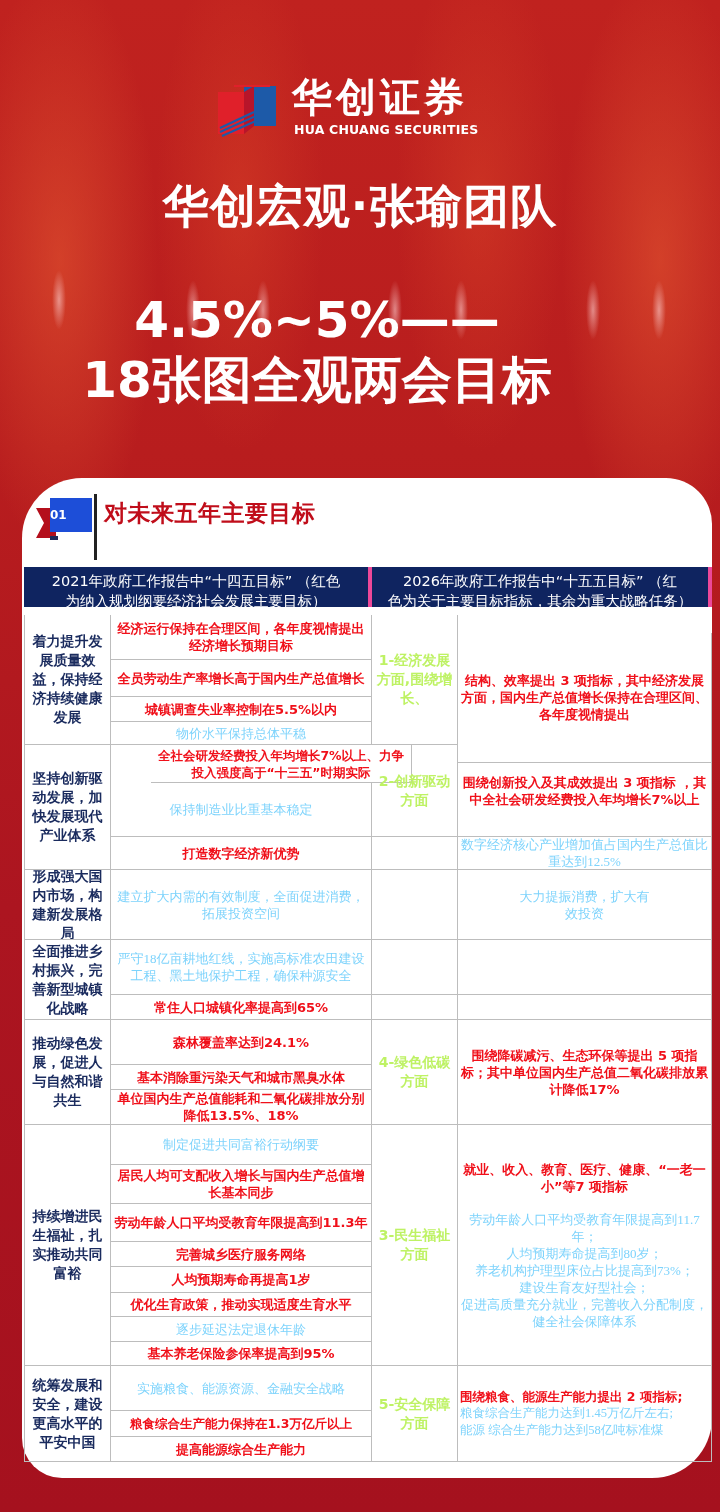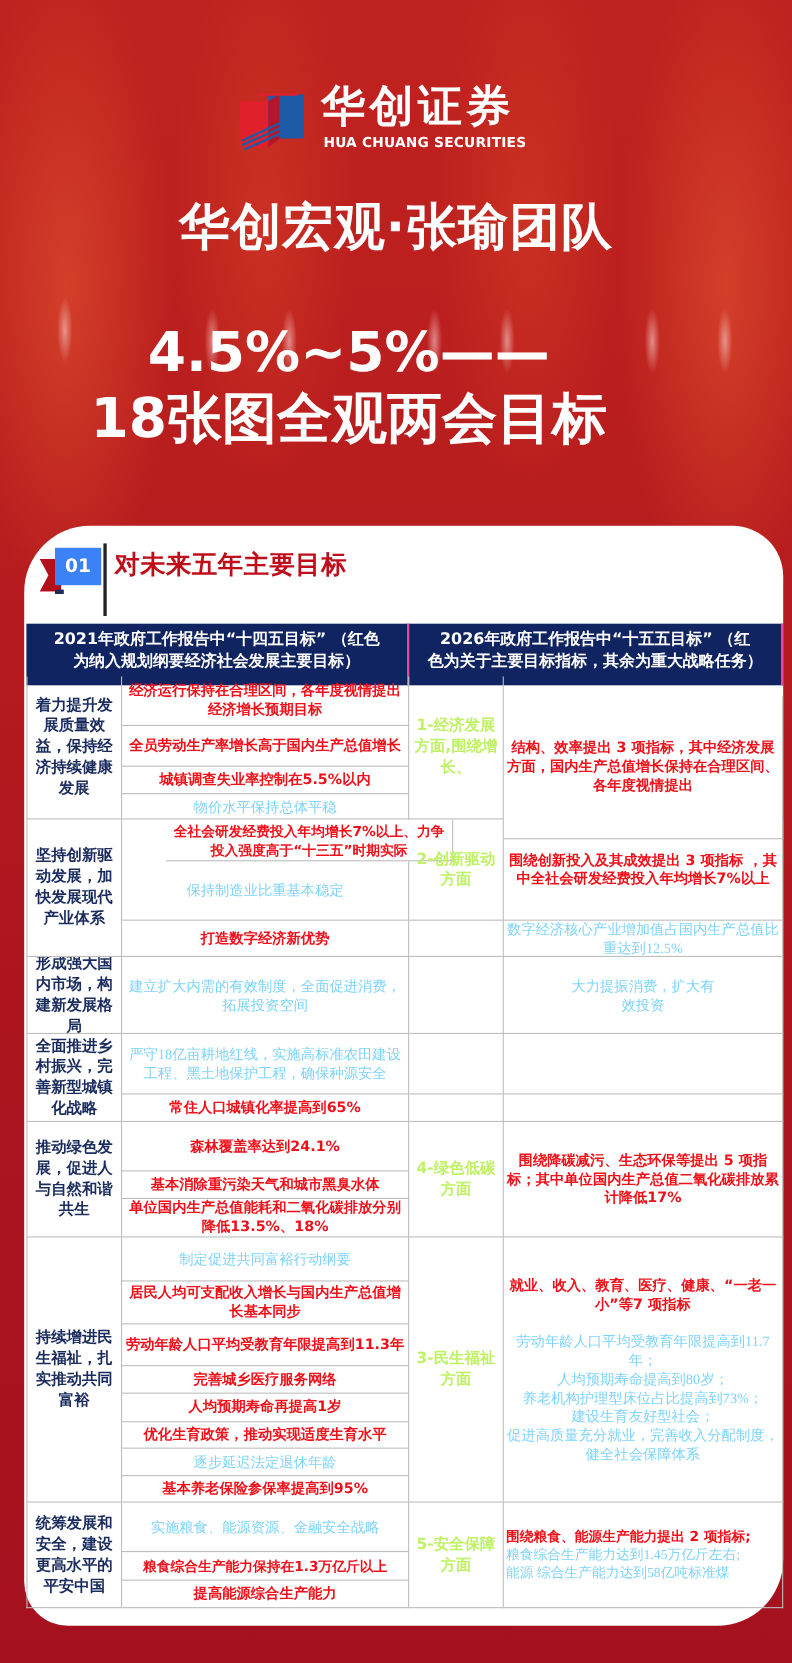--- a/index.html
+++ b/index.html
@@ -27,28 +27,28 @@
   .logo-en { position: absolute; left: 80px; top: 48px; font-size: 12.5px; font-weight: bold; color: #fff; letter-spacing: 0.2px; white-space: nowrap; }
   .team-title { position: absolute; left: 0; width: 720px; top: 176px; text-align: center; color: #fff; font-size: 46px; font-weight: bold; letter-spacing: 1px; }
   .main-title { position: absolute; left: 0; width: 634px; top: 290px; text-align: center; color: #fff; font-size: 50px; font-weight: bold; line-height: 60px; }
   
   .card { position: absolute; left: 22px; top: 478px; width: 690px; height: 1000px;
     background: #fff; border-top-left-radius: 60px; border-top-right-radius: 46px; border-bottom-left-radius: 40px; border-bottom-right-radius: 60px; }
   .section-head { position: absolute; left: 36px; top: 492px; height: 70px; }
   .flag-tail { position: absolute; left: 0; top: 16px; width: 20px; height: 30px; background: #b40f1c;
     clip-path: polygon(0 0, 100% 0, 100% 100%, 0 100%, 40% 50%); }
   .flag-tail-shadow { position: absolute; left: 14px; top: 44px; width: 8px; height: 4px; background: #1f2a5a; }
-  .flag { position: absolute; left: 14px; top: 6px; width: 42px; height: 34px; background: #3b82f6;
-    color: #fff; font-weight: bold; font-size: 17px; line-height: 34px; text-align: center; }
+  .flag { position: absolute; left: 14px; top: 6px; width: 42px; height: 34px; background: #1d4ed8;
+    color: #fff; font-weight: bold; font-size: 12px; line-height: 34px; }
   .flag-pole { position: absolute; left: 58px; top: 2px; width: 3px; height: 66px; background: #222; }
   .section-title { position: absolute; left: 68px; top: 6px; font-size: 23px; font-weight: bold; color: #c00d1a; white-space: nowrap; letter-spacing: 0.5px; }
   
   .tbl { position: absolute; left: 24px; top: 567px; width: 688px; }
-  .hdr { position: absolute; top: 0; height: 56px; background: #0f2460; color: #fff; font-weight: bold;
-    font-size: 14.5px; line-height: 20px; text-align: center; padding: 4px 6px 0; border-right: 2px solid #ec4899; }
+  .hdr { position: absolute; top: 0; height: 40px; background: #0f2460; color: #fff; font-weight: normal;
+    font-size: 14.5px; line-height: 20px; text-align: center; padding: 4px 6px 0; border-right: 4px solid #ec4899; }
   .cell { position: absolute; display: flex; align-items: center; justify-content: center; text-align: center;
     border-right: 1px solid #bdbdbd; border-bottom: 1px solid #bdbdbd; font-size: 13px; line-height: 17px; padding: 0 2px; overflow: hidden; }
   .cat { color: #1a2b5e; font-weight: bold; font-size: 14px; line-height: 19px; padding: 0 3px; border-left: 1px solid #bdbdbd; }
   .dir { color: #bef264; font-weight: bold; font-size: 14px; line-height: 19px; }
   .red { color: #f0101a; font-weight: bold; }
   .navy { color: #7dd3fc; font-family: Liberation Serif, serif; }
   .multi { flex-direction: column; }
   .multi span { display: block; }
 </style>
 </head>

